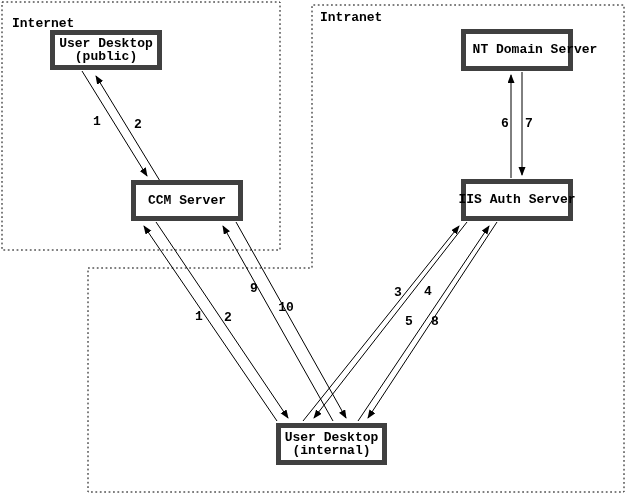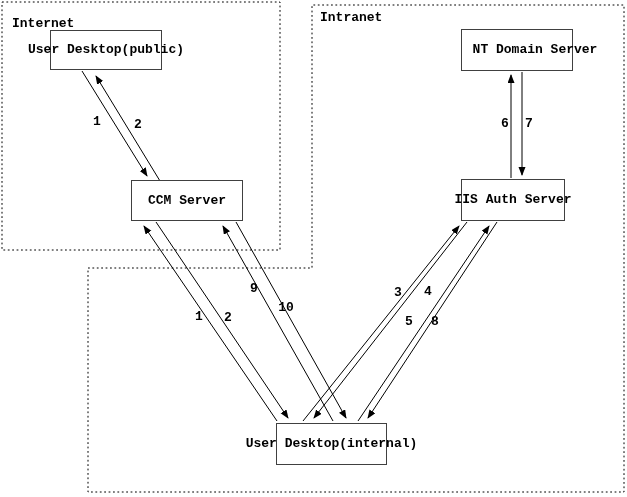--- a/index.html
+++ b/index.html
@@ -3,22 +3,22 @@
 <meta charset="utf-8">
 <style>
   html,body{margin:0;padding:0;background:#ffffff;}
   #stage{
     position:relative;width:627px;height:497px;background:#ffffff;
     font-family:"Liberation Mono","DejaVu Sans Mono",monospace;
     overflow:hidden;color:#000;
   }
   #lines{position:absolute;left:0;top:0;width:627px;height:497px;}
   .node{
-    position:absolute;background:#ffffff;border:1px solid #404040;
-    display:flex;flex-direction:row;align-items:center;justify-content:center;
+    position:absolute;background:#ffffff;border:5px solid #404040;
+    display:flex;flex-direction:column;align-items:center;justify-content:center;
     box-sizing:border-box;text-align:center;
   }
   .node-title{font-size:13px;font-weight:bold;white-space:nowrap;line-height:14px;}
   .node-subtitle{font-size:13px;font-weight:bold;white-space:nowrap;line-height:12px;}
   .zone-label{
     position:absolute;font-size:13px;font-weight:bold;white-space:nowrap;
   }
   .num{
     position:absolute;font-size:13px;font-weight:bold;white-space:nowrap;
     transform:translate(-50%,-50%);
@@ -67,21 +67,21 @@
   </div>
 
   <div class="node" style="left:461px;top:29px;width:112px;height:42px;padding-left:36px;">
     <div class="node-title">NT Domain Server</div>
   </div>
 
   <div class="node" style="left:131px;top:180px;width:112px;height:41px;">
     <div class="node-title">CCM Server</div>
   </div>
 
-  <div class="node" style="left:461px;top:179px;width:104px;height:42px;">
+  <div class="node" style="left:461px;top:179px;width:112px;height:42px;">
     <div class="node-title">IIS Auth Server</div>
   </div>
 
   <div class="node" style="left:276px;top:423px;width:111px;height:42px;">
     <div class="node-title">User Desktop</div>
     <div class="node-subtitle">(internal)</div>
   </div>
 
   <span class="num" style="left:97px;top:121px;">1</span>
   <span class="num" style="left:138px;top:124px;">2</span>

